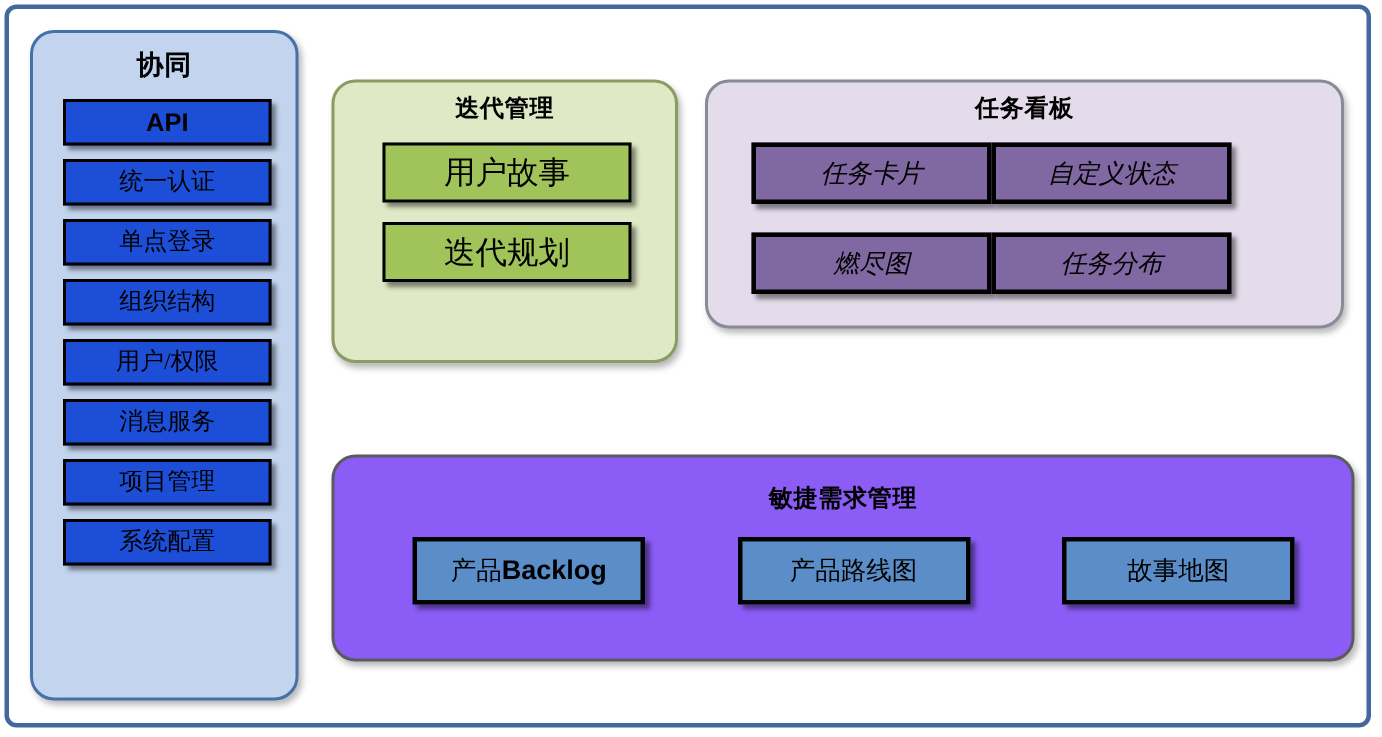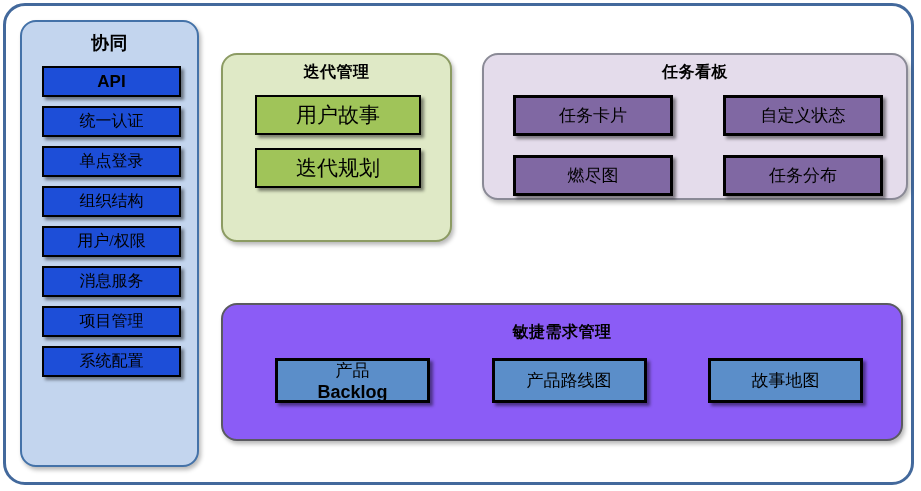--- a/index.html
+++ b/index.html
@@ -4,21 +4,21 @@
 <style>
   html,body{margin:0;padding:0;background:#ffffff;}
   body{
     width:921px;height:491px;position:relative;overflow:hidden;
     font-family:"Liberation Serif","DejaVu Serif",serif;
   }
 
   
   #outer-frame{
     position:absolute;left:3px;top:3px;width:911px;height:482px;
-    border:3px solid #43699c;border-radius:22px;background:#ffffff;
+    border:3px solid #43699c;border-radius:8px;background:#ffffff;
     box-sizing:border-box;
   }
 
   
   .panel{position:absolute;box-sizing:border-box;border-radius:16px;}
   .panel-title{
     position:absolute;left:0;right:0;top:7px;text-align:center;
     font-family:"Liberation Sans","DejaVu Sans",sans-serif;
     font-weight:bold;font-size:16px;color:#000;letter-spacing:.5px;
   }
@@ -56,28 +56,28 @@
   .green-box{
     height:40px;margin-bottom:13px;background:#a0c459;
     border:2px solid #000;box-sizing:border-box;
     display:flex;align-items:center;justify-content:center;
     font-size:21px;color:#000;
     box-shadow:3px 3px 3px rgba(0,0,0,.45);
   }
 
   
   #taskboard-panel{
-    left:476px;top:47px;width:426px;height:147px;
+    left:464px;top:47px;width:426px;height:166px;
     background:#e4dceb;border:2px solid #8a8a96;
     box-shadow:2px 3px 4px rgba(0,0,0,.28);
   }
   #taskboard-grid{
     position:absolute;left:29px;top:40px;right:23px;
   }
-  .tb-row{display:flex;justify-content:space-between;margin-bottom:19px;}
+  .tb-row{display:flex;margin-bottom:19px;font-style:italic;}
   .purple-box{
     width:160px;height:41px;background:#8068a3;
     border:3px solid #000;box-sizing:border-box;
     display:flex;align-items:center;justify-content:center;
     font-size:17px;color:#000;
     box-shadow:3px 3px 3px rgba(0,0,0,.45);
   }
 
   
   #agile-panel{
@@ -90,21 +90,21 @@
     position:absolute;left:52px;right:38px;top:53px;
     display:flex;justify-content:space-between;
   }
   .blue-box{
     width:155px;height:45px;background:#5b8ec9;
     border:3px solid #000;box-sizing:border-box;
     display:flex;align-items:center;justify-content:center;
     font-size:17px;color:#000;
     box-shadow:3px 3px 3px rgba(0,0,0,.45);
   }
-  .blue-box.bold-mix{font-size:17px;flex-direction:column;}
+  .blue-box.bold-mix{font-size:17px;}
   .blue-box.bold-mix b{
     font-family:"Liberation Sans","DejaVu Sans",sans-serif;
     font-weight:bold;font-size:18px;text-align:center;
   }
 </style>
 </head>
 <body>
 
 <div id="outer-frame">
 

